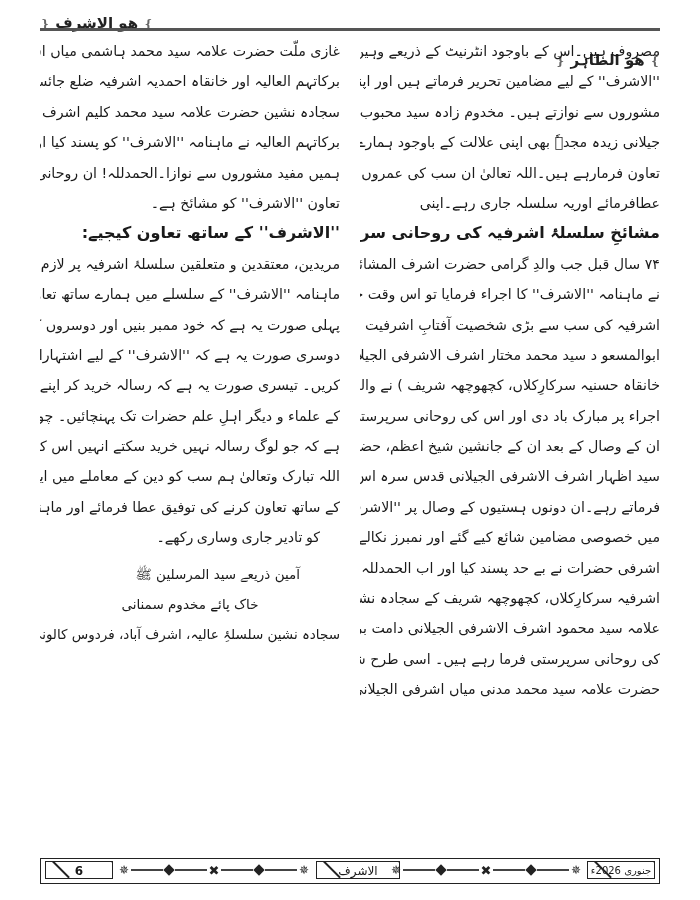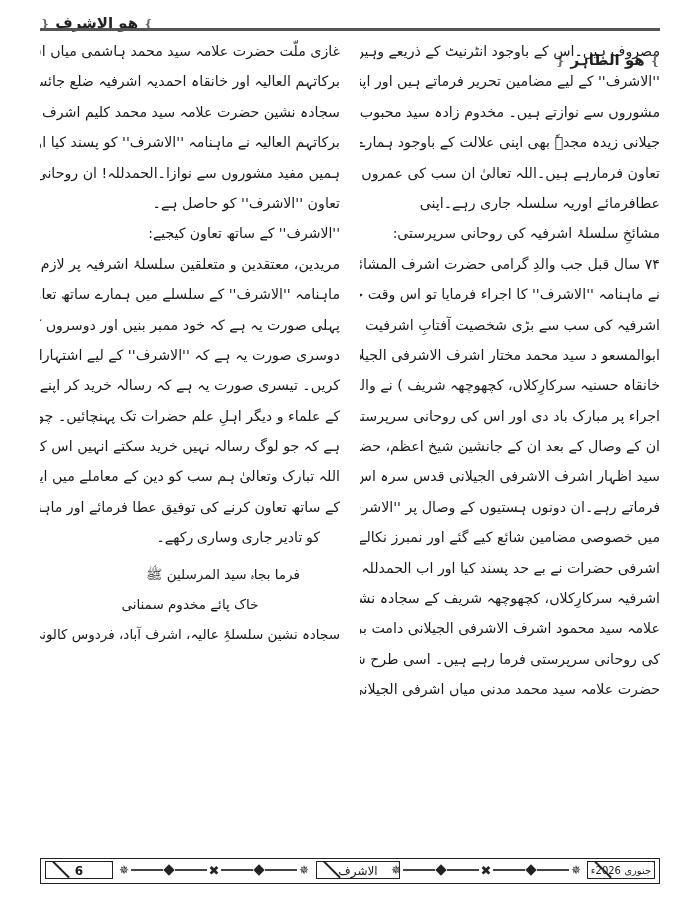--- a/index.html
+++ b/index.html
@@ -15,21 +15,21 @@
   .orn { color: #666; font-weight: normal; font-size: 12px; }
   .hdr-rule { position: absolute; top: 28px; left: 40px; width: 620px; height: 3px; background: #555; }
 
   .columns { position: absolute; top: 36px; left: 40px; width: 620px; height: 810px; }
   .col { position: absolute; top: 0; width: 300px; height: 810px; direction: rtl; text-align: justify; }
   .col-right { right: 0; }
   .col-left { left: 0; }
   .line { display: block; font-size: 14.2px; line-height: 30.4px; height: 30.4px; white-space: nowrap;
           overflow: hidden; text-align: justify; text-align-last: justify; }
   .line.short { text-align-last: right; }
-  .heading { font-weight: normal; font-size: 14px; text-align-last: right; }
+  .heading { font-weight: bold; font-size: 16px; text-align-last: right; }
   .center { text-align: center; text-align-last: center; }
   .sig { font-size: 13.5px; }
 
   .footer { position: absolute; top: 858px; left: 40px; width: 620px; height: 26px;
             border: 1.5px solid #222; box-sizing: border-box; background: #fff; }
   .footer-box { position: absolute; top: 2px; height: 18px; border: 1.2px solid #222; box-sizing: border-box;
                 font-size: 12px; text-align: center; line-height: 18px; background: #fff; overflow: hidden; }
   .footer-box::before { content: ""; position: absolute; left: 4px; top: -2px; width: 2px; height: 26px;
                         background: #222; transform: rotate(-45deg); transform-origin: top left; }
   .footer-box::after { content: ""; position: absolute; right: 2px; top: -4px; width: 2px; height: 26px;
@@ -91,33 +91,33 @@
       <span class="line">کی روحانی سرپرستی فرما رہے ہیں۔ اسی طرح شیخ الاسلام</span>
       <span class="line">حضرت علامہ سید محمد مدنی میاں اشرفی الجیلانی دامت برکاتہم العالیہ،</span>
     </div>
 
     <div class="col col-left">
       <span class="line">غازی ملّت حضرت علامہ سید محمد ہاشمی میاں اشرفی الجیلانی دامت</span>
       <span class="line">برکاتہم العالیہ اور خانقاہ احمدیہ اشرفیہ ضلع جائس (رائے بریلی) کے</span>
       <span class="line">سجادہ نشین حضرت علامہ سید محمد کلیم اشرف اشرفی الجیلانی دامت</span>
       <span class="line">برکاتہم العالیہ نے ماہنامہ ''الاشرف'' کو پسند کیا اور اس سلسلے میں</span>
       <span class="line">ہمیں مفید مشوروں سے نوازا۔الحمدللہ! ان روحانی شخصیات کا</span>
-      <span class="line short">تعاون ''الاشرف'' کو حاصل ہے۔</span>
+      <span class="line short">تعاون ''الاشرف'' کو مشائخ ہے۔</span>
       <span class="line heading">''الاشرف'' کے ساتھ تعاون کیجیے:</span>
       <span class="line">مریدین، معتقدین و متعلقین سلسلۂ اشرفیہ پر لازم ہے کہ</span>
       <span class="line">ماہنامہ ''الاشرف'' کے سلسلے میں ہمارے ساتھ تعاون کریں</span>
       <span class="line">پہلی صورت یہ ہے کہ خود ممبر بنیں اور دوسروں کو بھی ممبر بنائیں</span>
       <span class="line">دوسری صورت یہ ہے کہ ''الاشرف'' کے لیے اشتہارات مہیا</span>
       <span class="line">کریں۔ تیسری صورت یہ ہے کہ رسالہ خرید کر اپنے علاقے</span>
       <span class="line">کے علماء و دیگر اہلِ علم حضرات تک پہنچائیں۔ چوتھی صورت یہ</span>
       <span class="line">ہے کہ جو لوگ رسالہ نہیں خرید سکتے انہیں اس کا ممبر بنائیں یا</span>
       <span class="line">اللہ تبارک وتعالیٰ ہم سب کو دین کے معاملے میں ایک دوسرے</span>
       <span class="line">کے ساتھ تعاون کرنے کی توفیق عطا فرمائے اور ماہنامہ ''الاشرف''</span>
       <span class="line short" style="padding-right:20px;font-family:Liberation Serif, serif;">کو تادیر جاری وساری رکھے۔</span>
-      <span class="line short sig" style="padding-right:40px; margin-top:6px;">فرما بجاہ سید المرسلین ﷺ</span>
+      <span class="line short sig" style="padding-right:40px; margin-top:6px;">آمین ذریعے سید المرسلین ﷺ</span>
       <span class="line center sig">خاک پائے مخدوم سمنانی</span>
       <span class="line center sig">سجادہ نشین سلسلۂِ عالیہ، اشرف آباد، فردوس کالونی</span>
     </div>
   </div>
 
   <div class="footer">
     <div class="footer-box fb-page">
       <span>6</span>
     </div>
     <div class="footer-orn fo-1">

